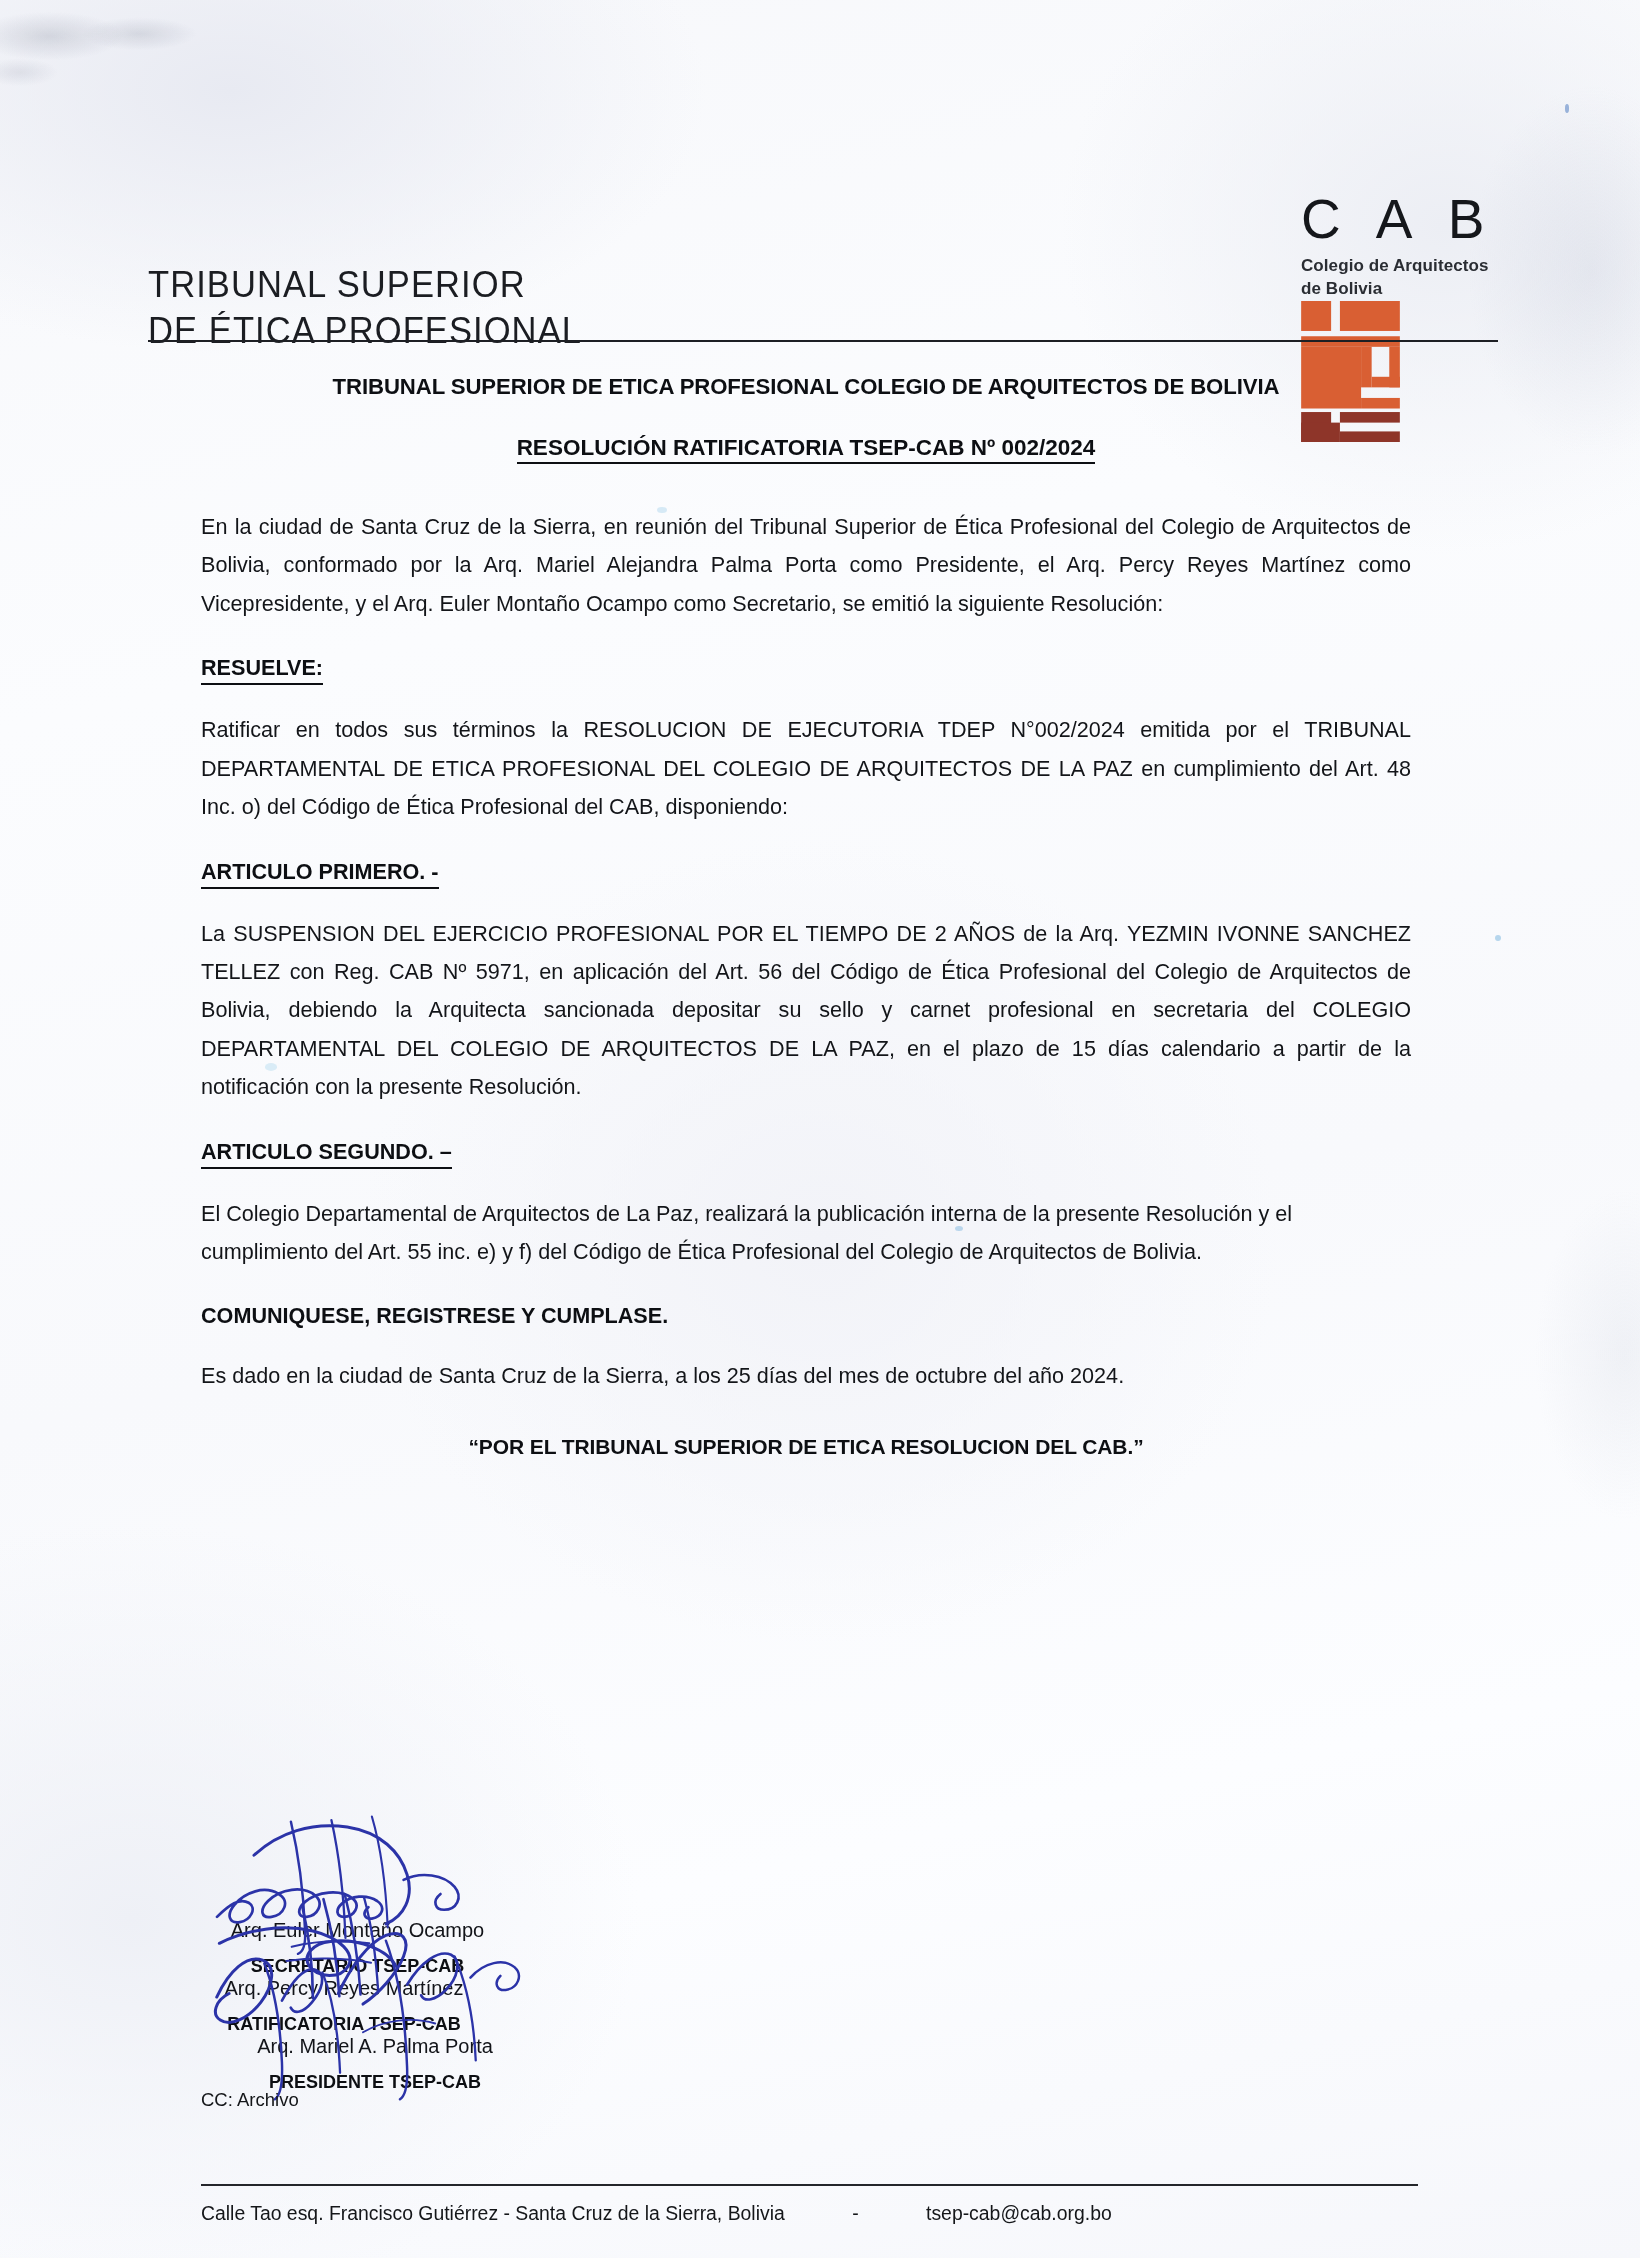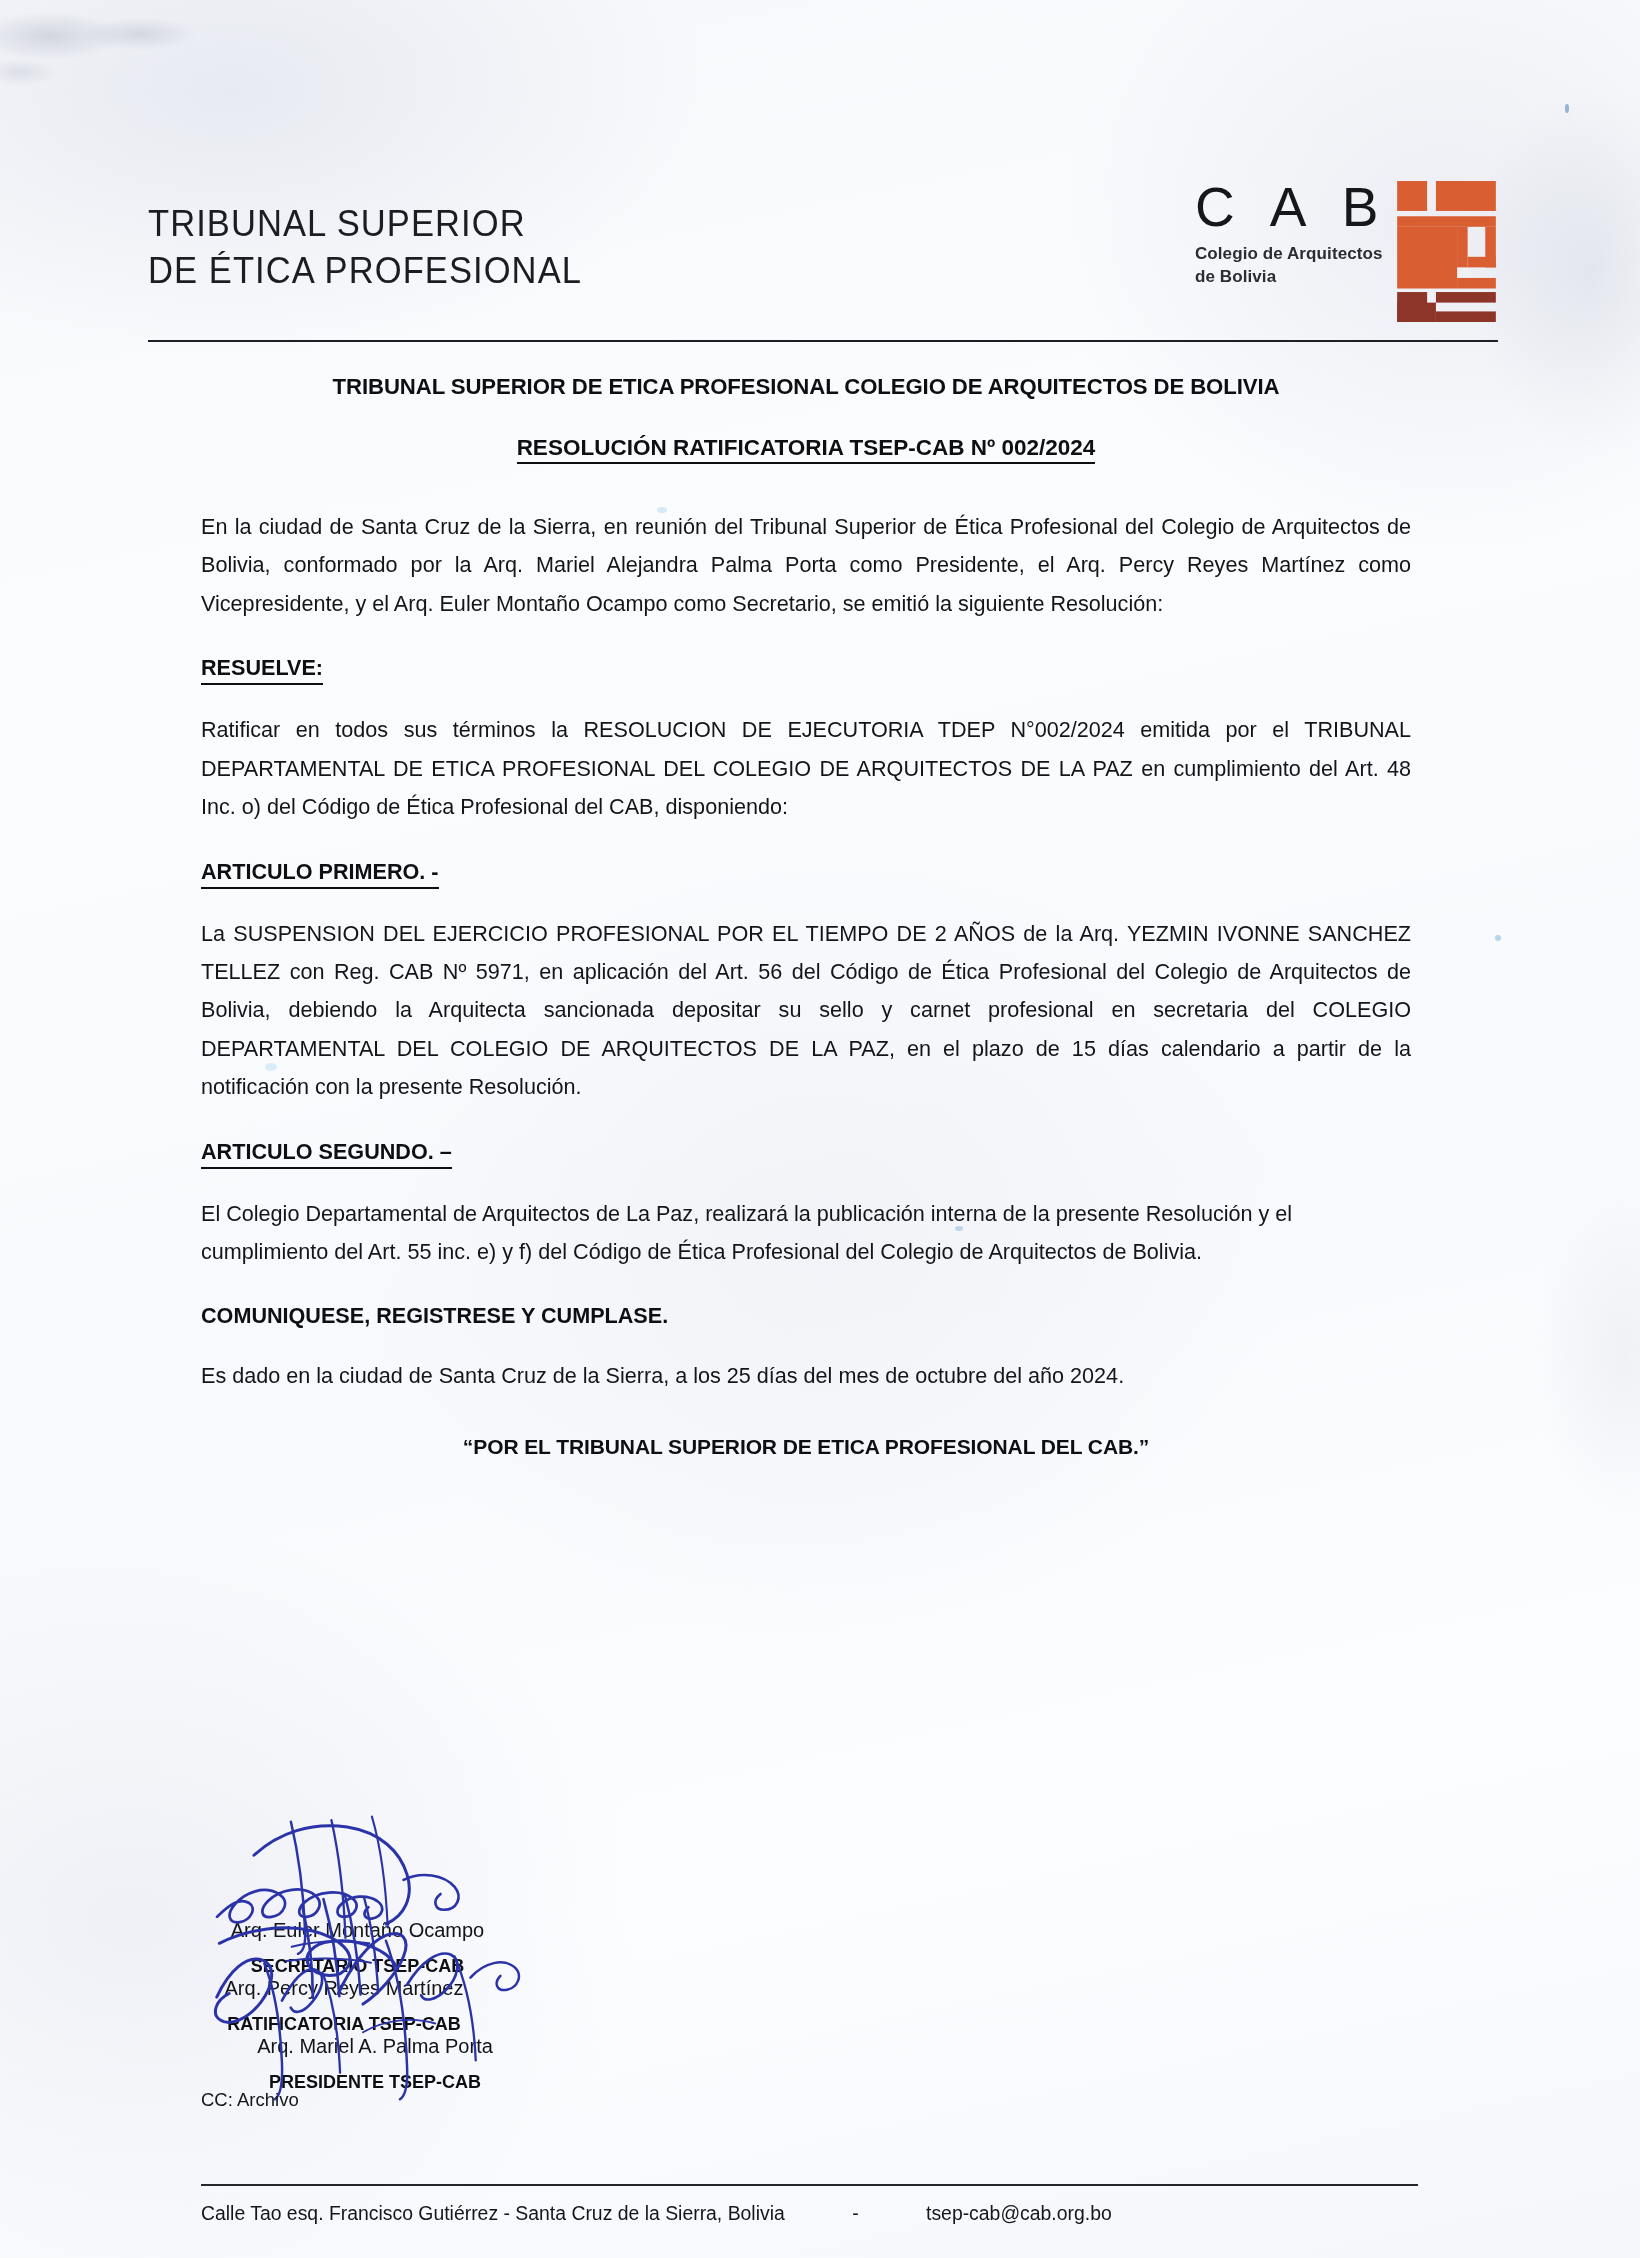--- a/index.html
+++ b/index.html
@@ -62,22 +62,23 @@
     line-height: 1.28;
     color: #1b1d22;
     font-weight: 400;
     white-space: pre-line;
     transform: scaleX(.96);
     transform-origin: left top;
   }
   .brand {
     display: flex;
     align-items: flex-start;
-    gap: 7px;
-    margin-top: 8px;
+    gap: 0;
+    margin-top: 20px;
+    flex-direction: column;
   }
   .brand-text { text-align: left; }
   .brand-cab {
     font-size: 55px;
     letter-spacing: 11.5px;
     font-weight: 400;
     color: #15171b;
     line-height: .96;
   }
   .brand-sub {
@@ -306,21 +307,21 @@
     <div class="heading-u">
       <span>ARTICULO SEGUNDO. –</span>
     </div>
 
     <p class="para left">El Colegio Departamental de Arquitectos de La Paz, realizará la publicación interna de la presente Resolución y el cumplimiento del Art. 55 inc. e) y f) del Código de Ética Profesional del Colegio de Arquitectos de Bolivia.</p>
 
     <div class="bold-line">COMUNIQUESE, REGISTRESE Y CUMPLASE.</div>
 
     <p class="para left tight">Es dado en la ciudad de Santa Cruz de la Sierra, a los 25 días del mes de octubre del año 2024.</p>
 
-    <div class="quote-line">“POR EL TRIBUNAL SUPERIOR DE ETICA PROFESIONAL DEL CAB.”</div>
+    <div class="quote-line">“POR EL TRIBUNAL SUPERIOR DE ETICA RESOLUCION DEL CAB.”</div>
   </div>
 
   <div class="signatures">
 
     <div class="sig-col c1">
       <svg class="ink" width="300" height="132" viewBox="0 0 340 150" style="left:26.5px;top:-106px;">
         <g fill="none" stroke="#2b33a8" stroke-linecap="round" stroke-linejoin="round">
           <path d="M20,118 C34,104 46,96 56,102 C66,108 58,122 46,124 C34,126 30,116 40,104 C52,90 74,82 90,92 C104,100 96,116 82,118 C70,120 68,110 78,100 C92,86 118,82 132,94 C142,103 134,117 122,118 C112,119 110,110 120,101 C134,89 160,86 174,97 C184,105 176,118 164,118 C156,118 154,110 162,103 C172,94 190,92 202,100 C212,107 208,118 196,120 C188,121 184,114 192,107" stroke-width="3.1"></path>
           <path d="M62,48 C90,22 128,10 168,16 C206,22 228,44 236,70 C244,96 232,118 212,126" stroke-width="3.4"></path>
           <path d="M104,10 C112,44 118,86 120,132 C121,148 118,158 112,160" stroke-width="2.8"></path>

